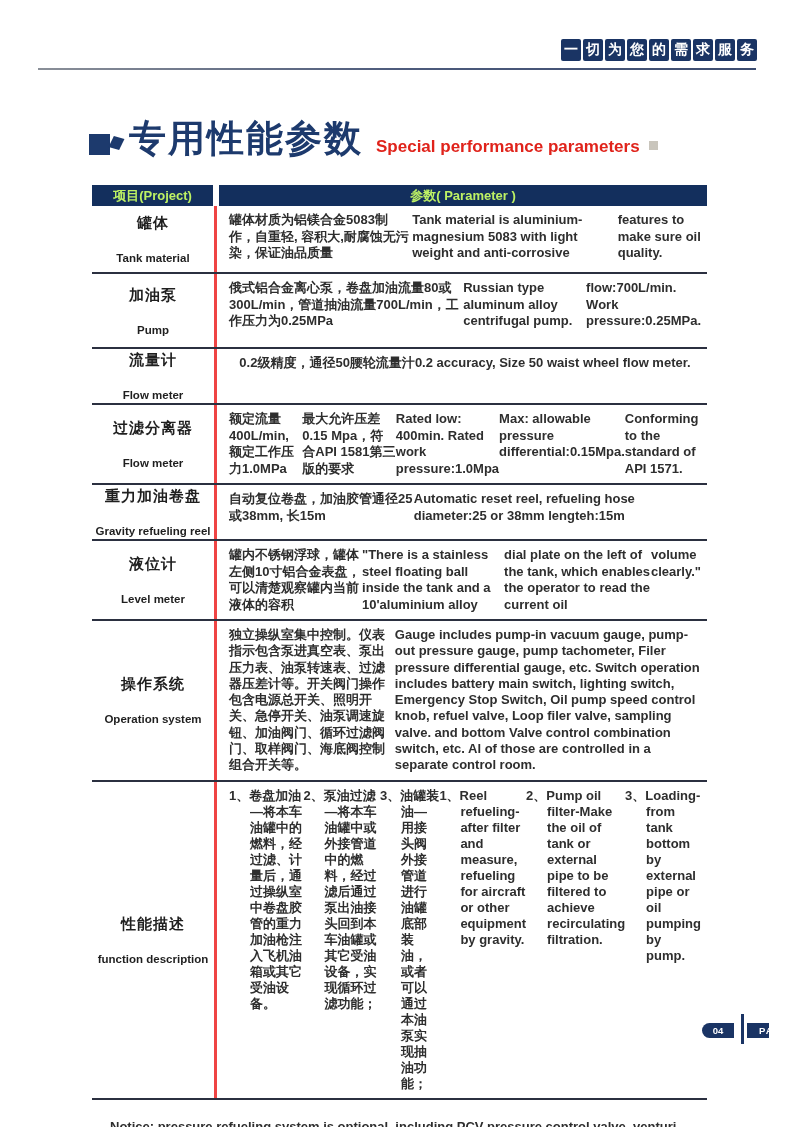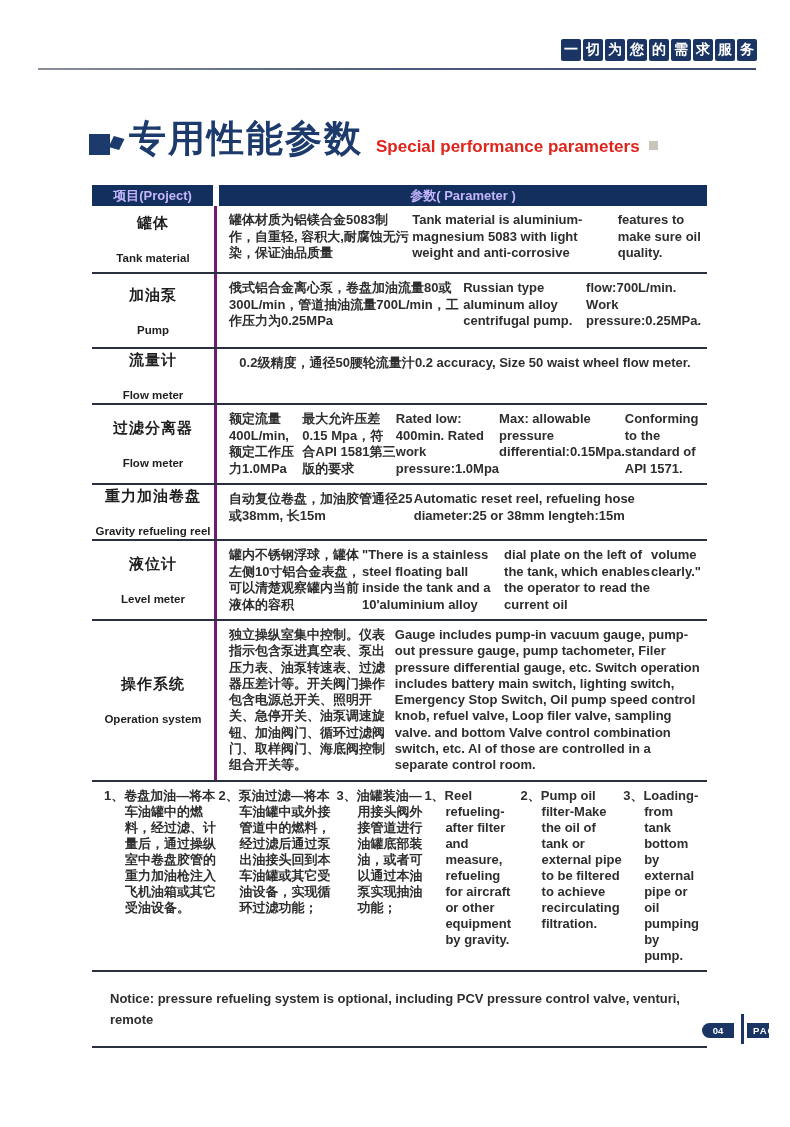--- a/index.html
+++ b/index.html
@@ -60,31 +60,31 @@
   }
   .deco-square {
     width:9px; height:9px; background:#c9c5bc;
     margin-left:9px; margin-bottom:10px;
   }
 
   
   .ptable { position:absolute; top:185px; left:92px; width:615px; }
   .thead { display:flex; height:21px; }
   .th {
-    background:#132f5d; color:#c4b5fd;
+    background:#132f5d; color:#bef264;
     font-size:13px; font-weight:bold;
     display:flex; align-items:center; justify-content:center;
   }
   .th.left  { width:121px; margin-right:6px; }
   .th.right { flex:1; }
 
   .trow { display:flex; border-bottom:2px solid #2b3040; }
   .tlabel {
     width:125px; flex:0 0 125px;
-    border-right:3px solid #701a75;
+    border-right:3px solid #ef4444;
     display:flex; flex-direction:column;
     align-items:center; justify-content:center;
     text-align:center; padding:2px;
   }
   .lzh { font-size:15px; font-weight:bold; color:#1f1f1f; letter-spacing:1px; }
   .len { font-size:11.5px; font-weight:bold; color:#1f1f1f; margin-top:19px; }
   .tcontent {
     flex:1; padding:6px 6px 6px 12px;
     display:flex; flex-direction:row; justify-content:center;
     color:#2e2e2e;
@@ -115,21 +115,21 @@
   .pf-vline {
     position:absolute; top:0; left:51px;
     width:3px; height:30px; background:#1a3464;
   }
   .pf-page {
     position:absolute; top:9px; left:57px;
     width:22px; height:15px;
     background:#1a3464; color:#ffffff;
     font-size:9.5px; font-weight:bold; letter-spacing:1px;
     display:flex; align-items:center; justify-content:flex-start;
-    padding-left:6px;
+    padding-left:12px;
   }
 </style>
 </head>
 <body>
 
 <div class="page">
 
   <div class="slogan">
     <span class="slogan-char">一</span>
     <span class="slogan-char">切</span>
@@ -237,20 +237,24 @@
         <div class="lzh">操作系统</div>
         <div class="len">Operation system</div>
       </div>
       <div class="tcontent">
         <div class="para">独立操纵室集中控制。仪表指示包含泵进真空表、泵出压力表、油泵转速表、过滤器压差计等。开关阀门操作包含电源总开关、照明开关、急停开关、油泵调速旋钮、加油阀门、循环过滤阀门、取样阀门、海底阀控制组合开关等。</div>
         <div class="para">Gauge includes pump-in vacuum gauge, pump-out pressure gauge, pump tachometer, Filer pressure differential gauge, etc. Switch operation includes battery main switch, lighting switch, Emergency Stop Switch, Oil pump speed control knob, refuel valve, Loop filer valve, sampling valve. and bottom Valve control combination switch, etc. Al of those are controlled in a separate control room.</div>
       </div>
     </div>
 
     <div class="trow" style="min-height:160px">
+      <div class="tlabel">
+        <div class="lzh">性能描述</div>
+        <div class="len">function description</div>
+      </div>
       <div class="tcontent">
         <div class="item">1、卷盘加油—将本车油罐中的燃料，经过滤、计量后，通过操纵室中卷盘胶管的重力加油枪注入飞机油箱或其它受油设备。</div>
         <div class="item">2、泵油过滤—将本车油罐中或外接管道中的燃料，经过滤后通过泵出油接头回到本车油罐或其它受油设备，实现循环过滤功能；</div>
         <div class="item">3、油罐装油—用接头阀外接管道进行油罐底部装油，或者可以通过本油泵实现抽油功能；</div>
         <div class="item">1、Reel refueling-after filter and measure, refueling for aircraft or other equipment by gravity.</div>
         <div class="item">2、Pump oil filter-Make the oil of tank or external pipe to be filtered to achieve recirculating filtration.</div>
         <div class="item">3、Loading-from tank bottom by external pipe or oil pumping by pump.</div>
       </div>
     </div>
 

